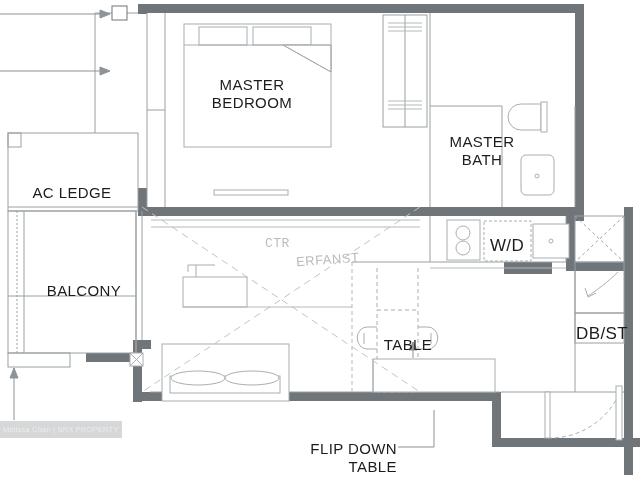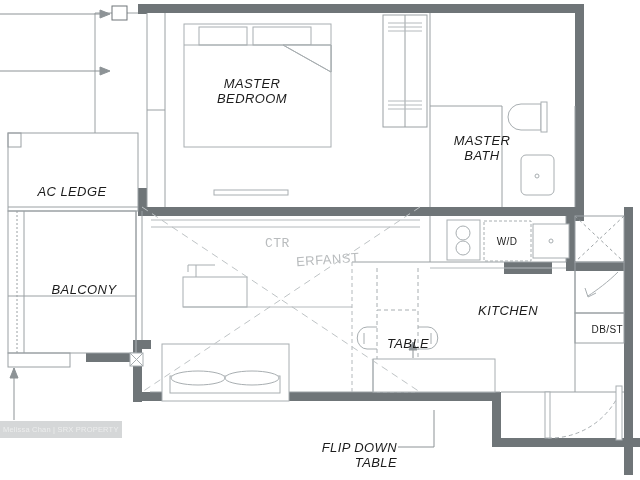--- a/index.html
+++ b/index.html
@@ -13,22 +13,22 @@
   .rm-label{
     position:absolute;
     color:#1c1c1c;
     font-family:"Liberation Sans", sans-serif;
     letter-spacing:.4px;
     white-space:pre;
     text-align:center;
     line-height:1.18;
     pointer-events:none;
   }
-  .sz-room{font-size:13px;font-style:italic;}
-  .sz-small{font-size:10px;}
+  .sz-room{font-size:15px;}
+  .sz-small{font-size:17px;}
   .watermark{
     position:absolute;
     left:0px;top:421px;
     width:122px;height:17px;
     background:#d5d7d8;
     color:#eceded;
     font-size:7.5px;
     line-height:17px;
     padding-left:3px;
     box-sizing:border-box;
@@ -280,21 +280,20 @@
   <div class="rm-label sz-room" style="left:192px;top:76px;width:120px;">MASTER
 BEDROOM</div>
 
   <div class="rm-label sz-room" style="left:432px;top:133px;width:100px;">MASTER
 BATH</div>
 
   <div class="rm-label sz-room" style="left:17px;top:163px;width:110px;margin-top:21px;">AC LEDGE</div>
 
   <div class="rm-label sz-room" style="left:29px;top:282px;width:110px;">BALCONY</div>
 
-  <div class="rm-label sz-room" style="left:458px;top:303px;width:100px;">KITCHEN</div>
 
   <div class="rm-label sz-room" style="left:363px;top:336px;width:90px;">TABLE</div>
 
   <div class="rm-label sz-small" style="left:487px;top:236px;width:40px;">W/D</div>
 
   <div class="rm-label sz-small" style="left:576px;top:324px;width:47px;text-align:right;">DB/ST</div>
 
   <div class="rm-label sz-room" style="left:277px;top:440px;width:120px;text-align:right;">FLIP DOWN
 TABLE</div>
 

